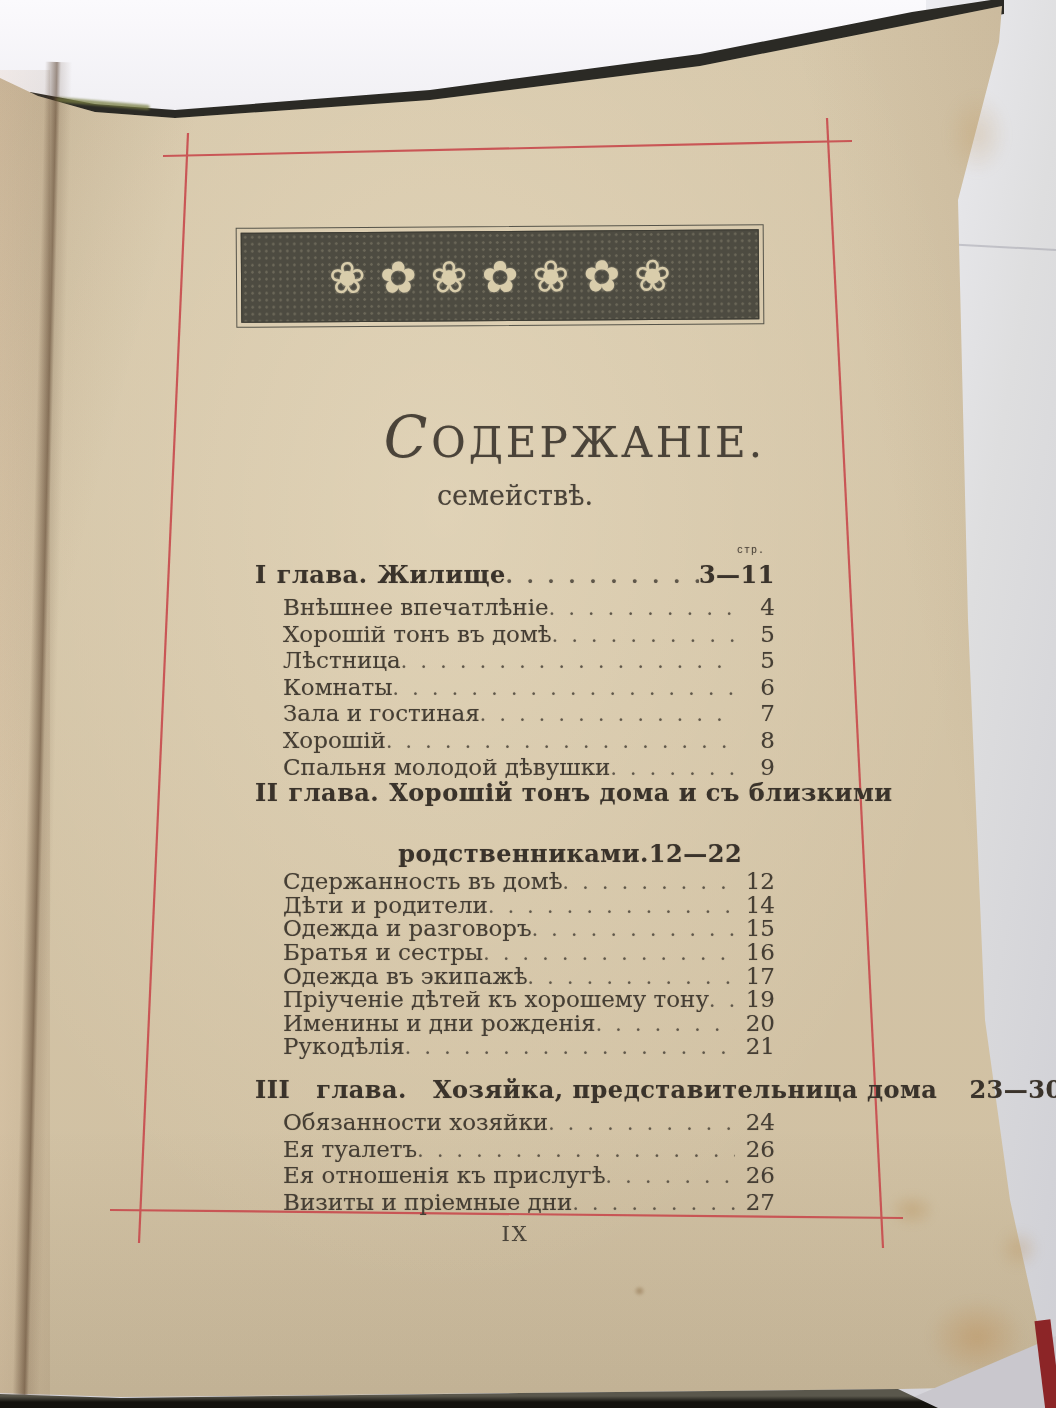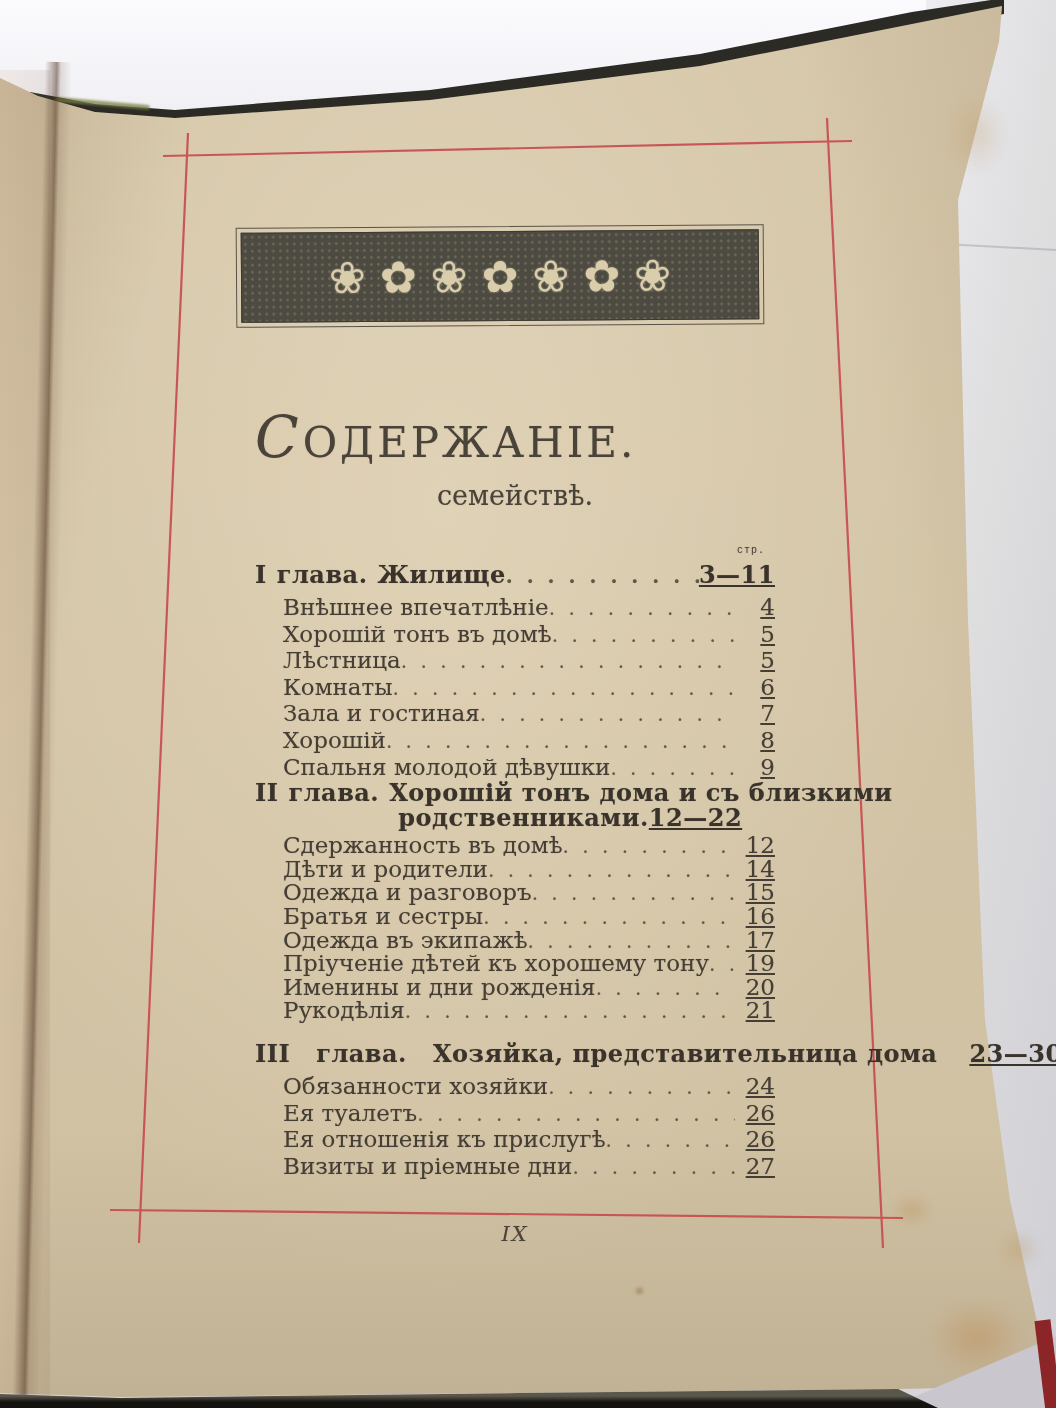--- a/index.html
+++ b/index.html
@@ -57,44 +57,44 @@
   .banner-inner{width:100%;height:100%;box-sizing:border-box;border:1px solid #3c3b33;
     background:
       radial-gradient(rgba(215,205,172,.22) 1px, transparent 1.6px),
       #4d4b41;
     background-size:7px 7px, auto;
     display:flex;align-items:center;justify-content:space-around;
     font-family:"DejaVu Sans", sans-serif;font-size:44px;color:#d9cdab;
     text-shadow:0 0 2px rgba(240,228,196,.6);overflow:hidden;white-space:nowrap;}
   
   .txt{color:#453e34;text-shadow:0 0 1px rgba(80,70,55,.35);}
-  .title{position:absolute;left:255px;top:404px;width:520px;text-align:left;
+  .title{position:absolute;left:245px;top:404px;width:520px;text-align:right;
     font-size:42px;letter-spacing:3px;color:#4a4339;}
   .title .init{font-size:57px;font-style:italic;margin-right:1px;}
   .section-head{position:absolute;left:250px;top:480px;width:530px;text-align:center;
     font-size:27px;line-height:31px;word-spacing:7px;color:#4a4339;}
   .col-header{position:absolute;left:255px;top:545px;width:520px;text-align:right;
     padding-right:10px;box-sizing:border-box;font-size:10px;letter-spacing:1px;color:#4e463c;font-family:Liberation Mono, monospace;}
   #toc{position:absolute;left:255px;top:560px;width:520px;font-size:23px;}
   .row{display:flex;align-items:baseline;height:26.6px;line-height:26.6px;white-space:nowrap;}
-  .row .pages{min-width:40px;text-align:right;text-decoration:underline;}
+  .row .pages{min-width:40px;text-align:right;}
   .row.ch{height:30px;line-height:30px;font-size:24px;font-weight:bold;color:#3a332b;letter-spacing:.5px;}
   .row.ent{padding-left:28px;}
   .row.ent2{height:23.6px;line-height:23.6px;}
   .row.ch2a{height:25px;line-height:25px;}
-  .row.ch2b{height:25px;line-height:25px;}
+  .row.ch2b{height:25px;line-height:25px;margin-top:36px;}
   .row.ch3{margin-top:16px;gap:16px;}
   .gap4{margin-top:4px;}
   .leader{flex:1;min-width:12px;overflow:hidden;color:#5f574a;font-size:20px;letter-spacing:3.5px;}
   .leader::after{content:". . . . . . . . . . . . . . . . . . . . . . . . . . . . . . . . . . . . . . . . .";}
   .sp{display:inline-block;}
   .ch .num{margin-right:10px;}
   .ch .lbl{margin-right:10px;}
   .footer-num{position:absolute;left:255px;top:1222px;width:520px;text-align:center;
-    font-size:21px;letter-spacing:2px;color:#4a443a;font-style:italic;}
+    font-size:21px;letter-spacing:2px;color:#4a443a;}
 </style>
 </head>
 <body>
 
 <div id="photo">
 
   <div class="surface-top"></div>
   <div class="surface-right"></div>
   <div class="sill-line"></div>
 

